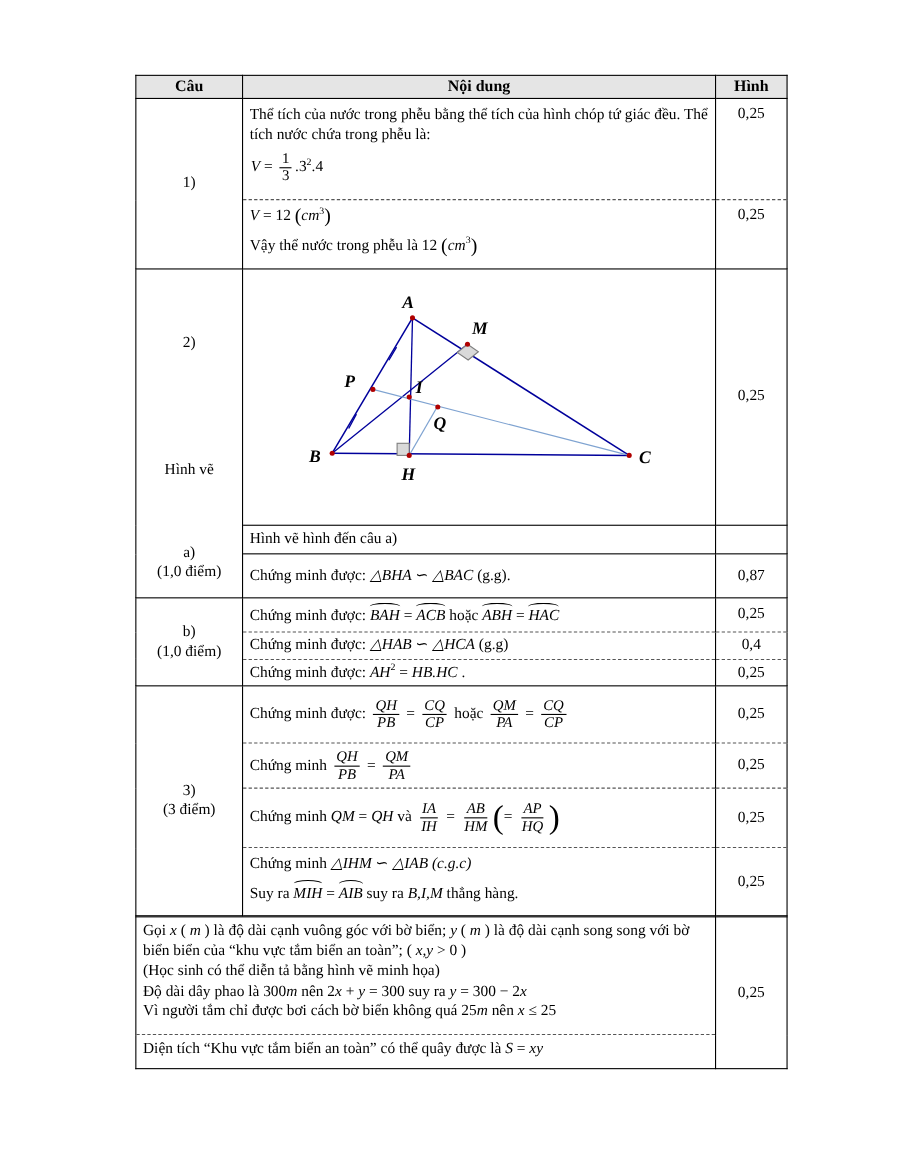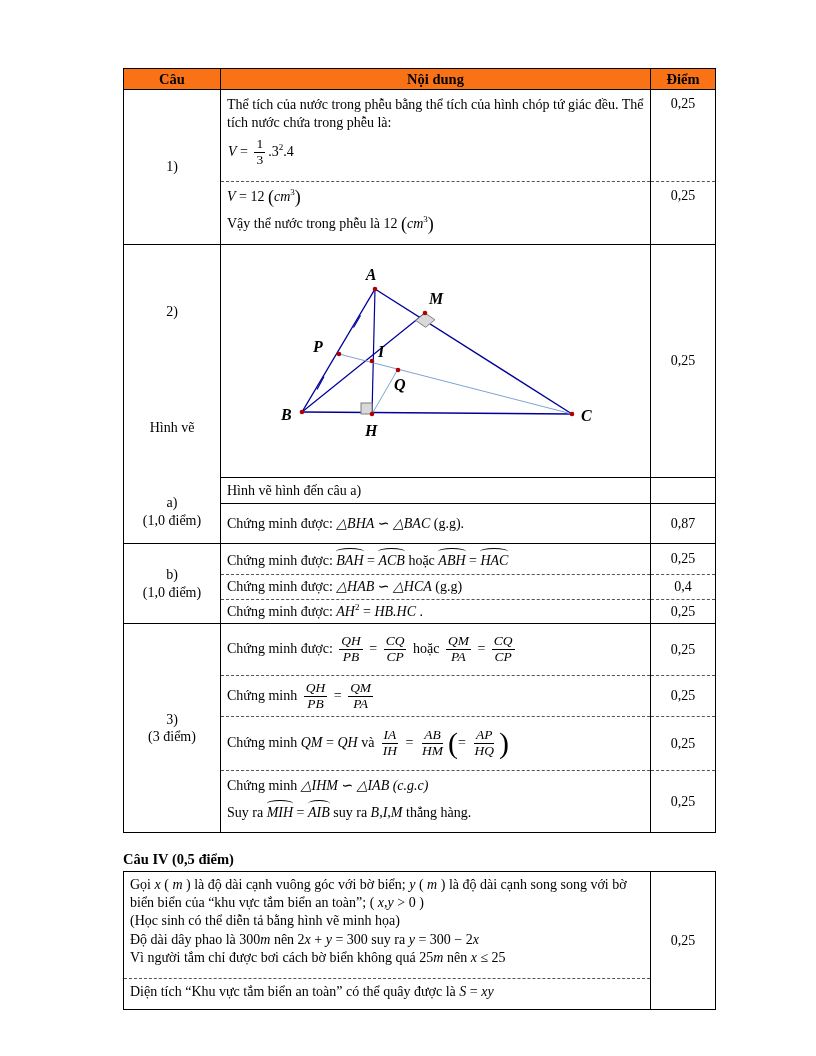--- a/index.html
+++ b/index.html
@@ -2,21 +2,21 @@
 <html><head>
 <meta charset="utf-8">
 <style>
   html,body{margin:0;padding:0;background:#fff;}
   body{width:816px;min-height:1056px;color:#000;font-family:"Liberation Serif",serif;font-size:14px;line-height:1.25;}
   .page{padding:68px 101px 40px 123px;}
   .sec-title{font-size:14.5px;font-weight:bold;margin:0 0 3px 0;}
   .sec-title.second{margin-top:17px;}
   table.grid,table.t2{border-collapse:collapse;table-layout:fixed;width:592px;}
   .grid th,.grid td,.t2 td{border:1px solid #000;}
-  .grid th{background:#f97316;font-weight:bold;text-align:center;padding:1px 2px;font-size:14.5px;}
+  .grid th{background:#e5e5e5;font-weight:bold;text-align:center;padding:1px 2px;font-size:14.5px;}
   .grid td{padding:2px 6px;vertical-align:middle;}
   .t2 td{padding:3px 6px;vertical-align:top;}
   .col-cau{width:97px;}.col-nd{width:430px;}.col-diem{width:65px;}
   td.score{text-align:center;padding:2px 2px;}
   td.vtop{vertical-align:top;padding-top:5px;}
   td.qcell{text-align:center;}
   td.db{border-bottom:1px dashed #555;}
   td.dt{border-top:1px dashed #555;}
   td.pt{padding-top:6px;}
   .mi{font-style:italic;}
@@ -47,21 +47,21 @@
   <table class="grid">
     <colgroup>
         <col class="col-cau">
         <col class="col-nd">
         <col class="col-diem">
       </colgroup>
     <tbody>
         <tr>
       <th>Câu</th>
       <th>Nội dung</th>
-      <th>Điểm</th>
+      <th>Hình</th>
     </tr>
 
     <tr>
       <td rowspan="2" class="qcell">1)</td>
       <td class="vtop db" style="height:84px">
         <div class="line">Thể tích của nước trong phễu bằng thể tích của hình chóp tứ giác đều. Thể tích nước chứa trong phễu là:</div>
         <div class="formula"><span class="mi">V</span>  = <span class="frac">
                 <span class="fn">1</span>
                 <span class="fd">3</span>
               </span>.3<span class="sup">2</span>.4</div>
@@ -216,21 +216,20 @@
     <tr>
       <td class="dt vtop" style="height:54px">
         <div class="line">Chứng minh  <span class="mi">△IHM</span> ∽ <span class="mi">△IAB</span> <span class="mi">(c.g.c)</span></div>
         <div class="line gap-top">Suy ra  <span class="mi hat">MIH</span> = <span class="mi hat">AIB</span>  suy ra  <span class="mi">B,I,M</span>  thẳng hàng.</div>
       </td>
       <td class="score dt">0,25</td>
     </tr>
   </tbody>
     </table>
 
-  <div class="sec-title second">Câu IV (0,5 điểm)</div>
 
   <table class="t2">
     <colgroup>
         <col style="width:527px">
         <col style="width:65px">
       </colgroup>
     <tbody>
         <tr>
       <td class="db" style="height:100px">
         <div class="line">Gọi  <span class="mi">x</span>  ( <span class="mi">m</span> ) là độ dài cạnh vuông góc với bờ biển;  <span class="mi">y</span>  ( <span class="mi">m</span> ) là độ dài cạnh song song với bờ biển biển của “khu vực tắm biển an toàn”;  ( <span class="mi">x,y</span> &gt; 0 )</div>

